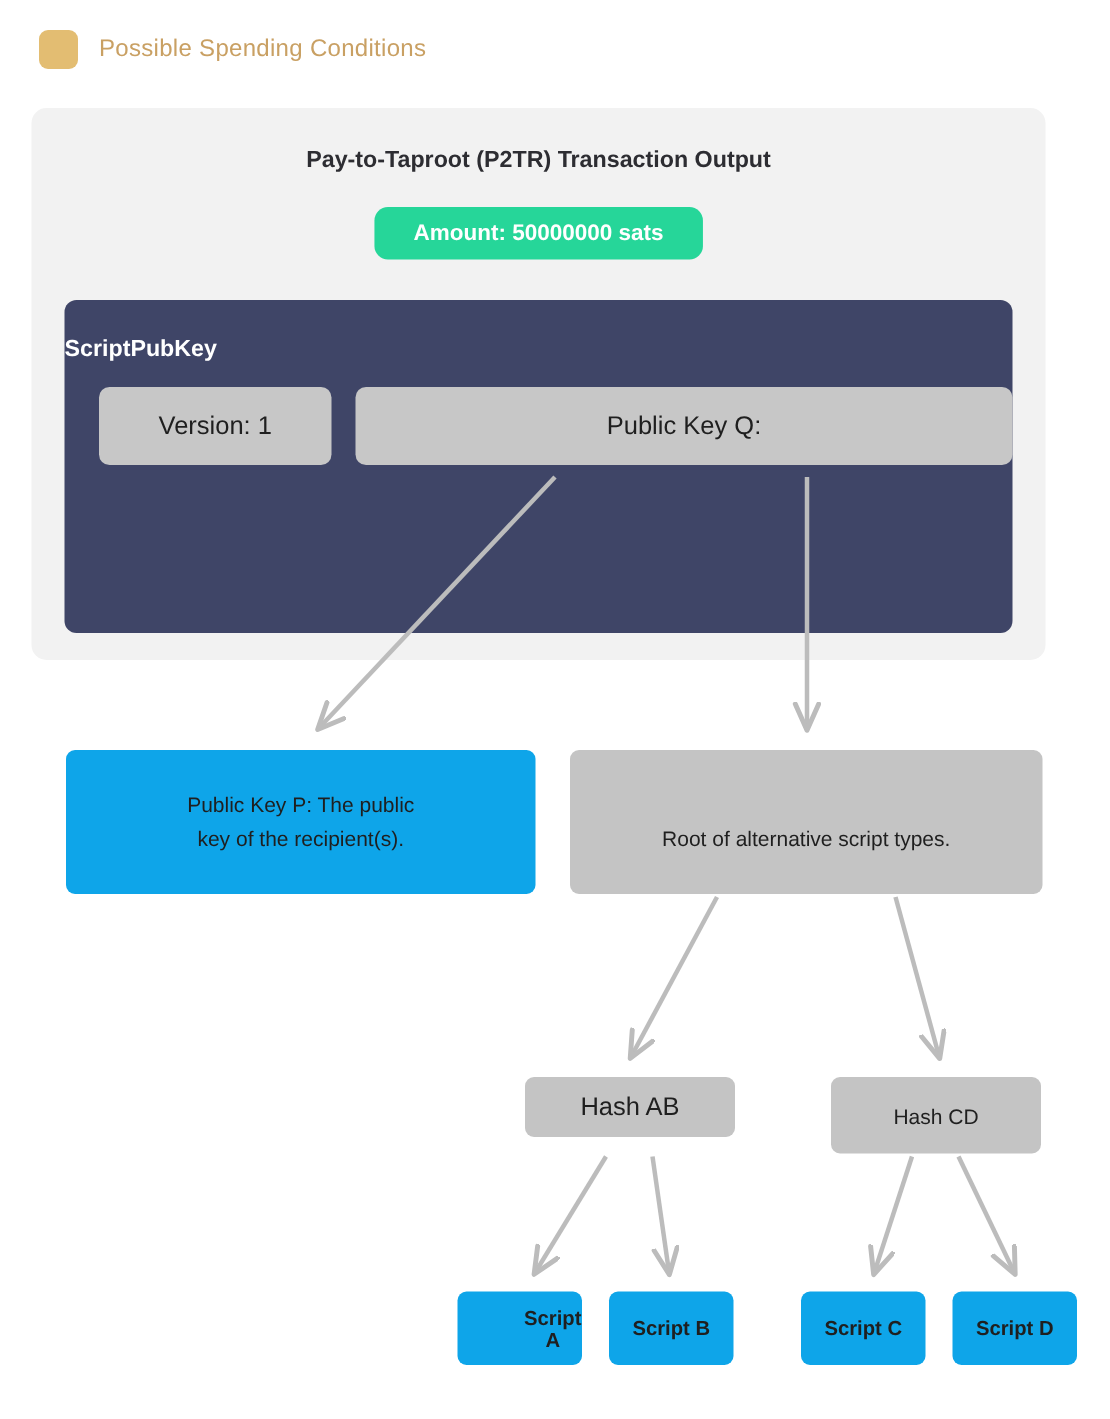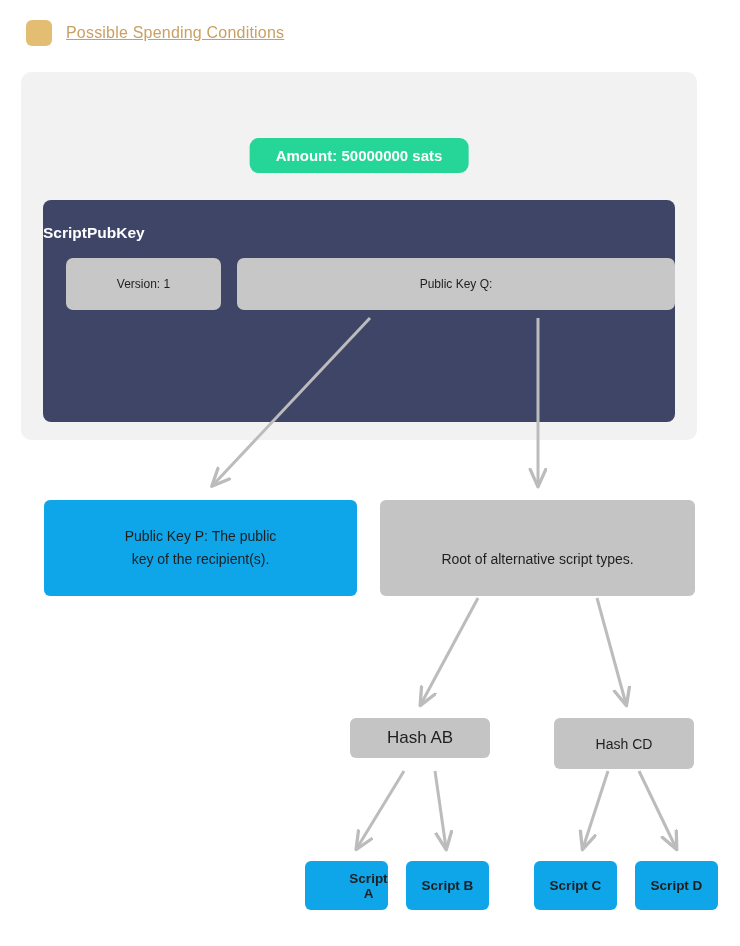--- a/index.html
+++ b/index.html
@@ -29,21 +29,20 @@
     width: 26px;
     height: 26px;
     border-radius: 6px;
     background: #e3bd72;
   }
   #legend .legend-label {
     font-size: 16px;
     color: #c9a063;
     letter-spacing: 0.2px;
     white-space: nowrap;
-    text-decoration: underline;
   }
 
   
   #card {
     position: absolute;
     left: 21px;
     top: 72px;
     width: 676px;
     height: 368px;
     background: #f2f2f2;
@@ -92,21 +91,21 @@
     text-align: left;
     color: #ffffff;
     font-size: 15.5px;
     font-weight: bold;
   }
   .spk-field {
     position: absolute;
     background: #c7c7c7;
     border-radius: 7px;
     color: #1f1f1f;
-    font-size: 12px;
+    font-size: 17px;
     display: flex;
     align-items: center;
     justify-content: center;
     text-align: center;
   }
   #field-version {
     left: 23px;
     top: 58px;
     width: 155px;
     height: 52px;
@@ -189,20 +188,21 @@
 </head>
 <body>
 
 <div id="legend">
   <div class="swatch"></div>
   <div class="legend-label">Possible Spending Conditions</div>
 </div>
 
 <div id="card">
 
+  <div id="card-title">Pay-to-Taproot (P2TR) Transaction Output</div>
 
   <div id="amount-badge">Amount: 50000000 sats</div>
 
   <div id="spk-panel">
     <div id="spk-title">ScriptPubKey</div>
     <div class="spk-field" id="field-version">Version: 1</div>
     <div class="spk-field" id="field-pubkey-q">Public Key Q:</div>
   </div>
 
 </div>

